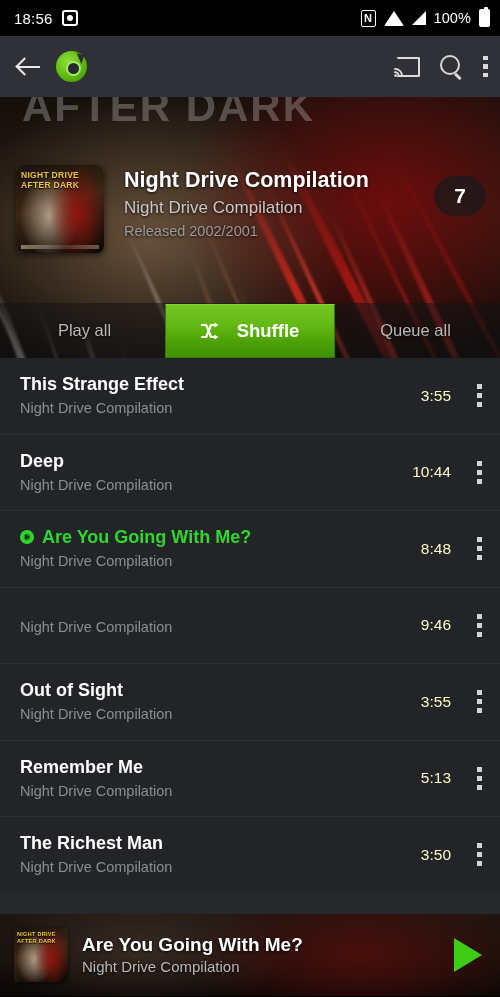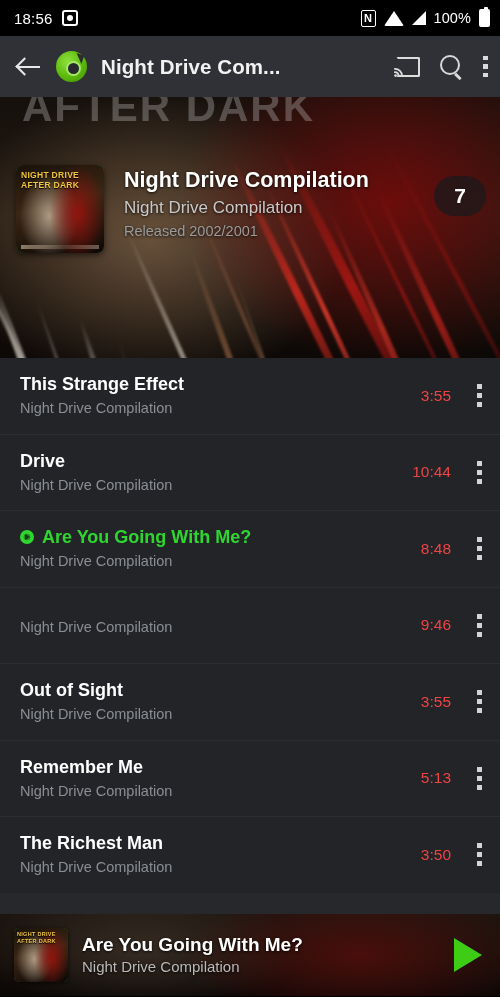--- a/index.html
+++ b/index.html
@@ -119,21 +119,21 @@
     border-bottom:1px solid #2b2e33; cursor:pointer; }
   .tr-main{ flex:1; min-width:0; }
   .tr-title{ font-size:18px; font-weight:bold; color:#ffffff; line-height:22px;
     display:flex; align-items:center; gap:8px; white-space:nowrap; }
   .tr-sub{ font-size:14.5px; color:#8b8e93; line-height:20px; margin-top:3px; }
   .track.playing .tr-title{ color:#2fd62f; }
   .nowplaying-dot{ width:14px;height:14px;border-radius:50%;flex:none;
     background:radial-gradient(circle at 50% 50%, #1f8f1f 0 35%, #2fd62f 36% 100%); position:relative; }
   .nowplaying-dot::after{ content:"";position:absolute;top:3.4px;left:5px;width:0;height:0;
     border-left:5px solid #103d10;border-top:3.6px solid transparent;border-bottom:3.6px solid transparent; }
-  .tr-dur{ font-size:15.5px; color:#ef4444; margin-right:26px; white-space:nowrap; }
+  .tr-dur{ font-size:15.5px; color:#fef9c3; margin-right:26px; white-space:nowrap; }
   .tr-kebab{ width:5px; display:flex; flex-direction:column; gap:4px; align-items:center; cursor:pointer; }
   .tr-kebab i{ width:5px;height:5px;background:#d2d4d6;display:block; }
 
   
   .gap{ height:21px; background:#26282c; }
   .miniplayer{ position:relative; height:82px; overflow:hidden; background:#16100d; cursor:pointer; }
   .mp-bd{ position:absolute; inset:0;
     background:
       radial-gradient(ellipse 50% 120% at 72% 50%, rgba(105,18,14,.8) 0%, rgba(28,10,8,0) 72%),
       radial-gradient(ellipse 45% 110% at 28% 45%, rgba(150,130,110,.30) 0%, rgba(18,12,9,0) 70%),
@@ -165,21 +165,20 @@
     <span class="ic-wifi"></span>
     <span class="ic-sig"></span>
     <span class="sb-batt-txt">100%</span>
     <span class="ic-batt"></span>
   </div>
 </div>
 
 <div class="appbar">
   <div class="back-arrow"></div>
   <div class="applogo"></div>
-  <div class="apptitle">Night Drive Com...</div>
   <div class="ab-actions">
     <div class="ic-cast">
       <svg class="cast-arc" width="12" height="12" viewBox="0 0 12 12">
         <path d="M1 11 A1.6 1.6 0 0 0 1 11" stroke="#dcdcdc" stroke-width="2" fill="none"></path>
         <circle cx="1.6" cy="10.6" r="1.4" fill="#dcdcdc"></circle>
         <path d="M0.8 7.2 A3.6 3.6 0 0 1 4.6 11" stroke="#dcdcdc" stroke-width="1.8" fill="none" stroke-linecap="round"></path>
         <path d="M0.8 3.8 A7 7 0 0 1 8 11" stroke="#dcdcdc" stroke-width="1.8" fill="none" stroke-linecap="round"></path>
       </svg>
     </div>
     <div class="ic-search"></div>
@@ -228,41 +227,54 @@
     </div>
     <div class="hdr-meta">
       <div class="hdr-title">Night Drive Compilation</div>
       <div class="hdr-artist">Night Drive Compilation</div>
       <div class="hdr-released">Released 2002/2001</div>
     </div>
   </div>
 
   <div class="count-badge">7</div>
 
+  <div class="actionbar">
+    <div class="act-side">Play all</div>
+    <div class="shuffle-btn">
+      <svg class="ic-shuffle" viewBox="0 0 24 18">
+        <path d="M1 3 H5.2 L10 15 H14.6" stroke="#fff" stroke-width="2.2" fill="none" stroke-linecap="round" stroke-linejoin="round"></path>
+        <path d="M1 15 H5.2 L10 3 H14.6" stroke="#fff" stroke-width="2.2" fill="none" stroke-linecap="round" stroke-linejoin="round"></path>
+        <path d="M13.4 0.6 L17.4 3 L13.4 5.4 Z" fill="#fff"></path>
+        <path d="M13.4 12.6 L17.4 15 L13.4 17.4 Z" fill="#fff"></path>
+      </svg>
+      <span class="shuffle-lbl">Shuffle</span>
+    </div>
+    <div class="act-side">Queue all</div>
+  </div>
 </div>
 
 <div class="tracklist" id="tracklist">
     <div class="track">
       <div class="tr-main">
         <div class="tr-title">
           <span>This Strange Effect</span>
         </div>
         <div class="tr-sub">Night Drive Compilation</div>
       </div>
       <div class="tr-dur">3:55</div>
       <div class="tr-kebab">
         <i></i>
         <i></i>
         <i></i>
       </div>
     </div>
     <div class="track">
       <div class="tr-main">
         <div class="tr-title">
-          <span>Drive</span>
+          <span>Deep</span>
         </div>
         <div class="tr-sub">Night Drive Compilation</div>
       </div>
       <div class="tr-dur">10:44</div>
       <div class="tr-kebab">
         <i></i>
         <i></i>
         <i></i>
       </div>
     </div>

